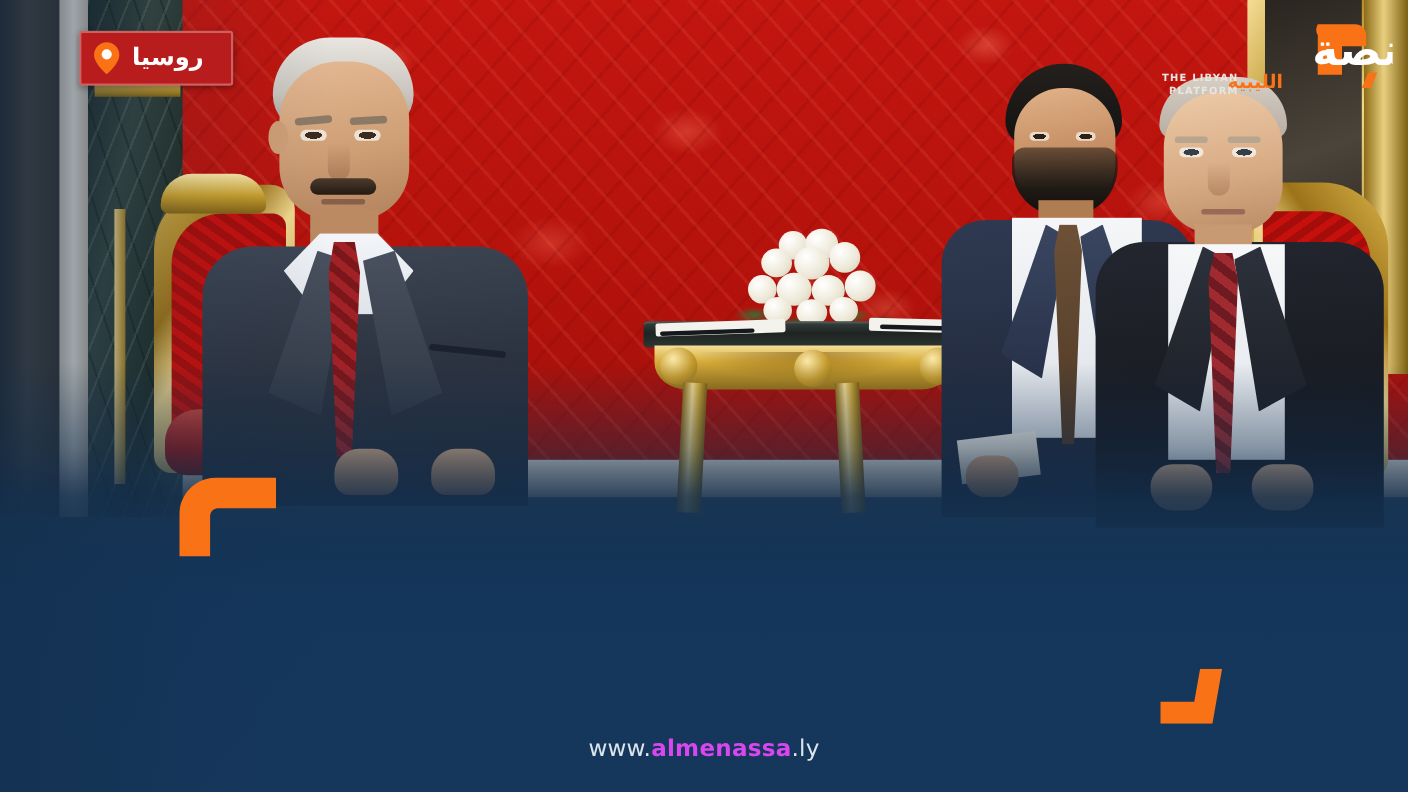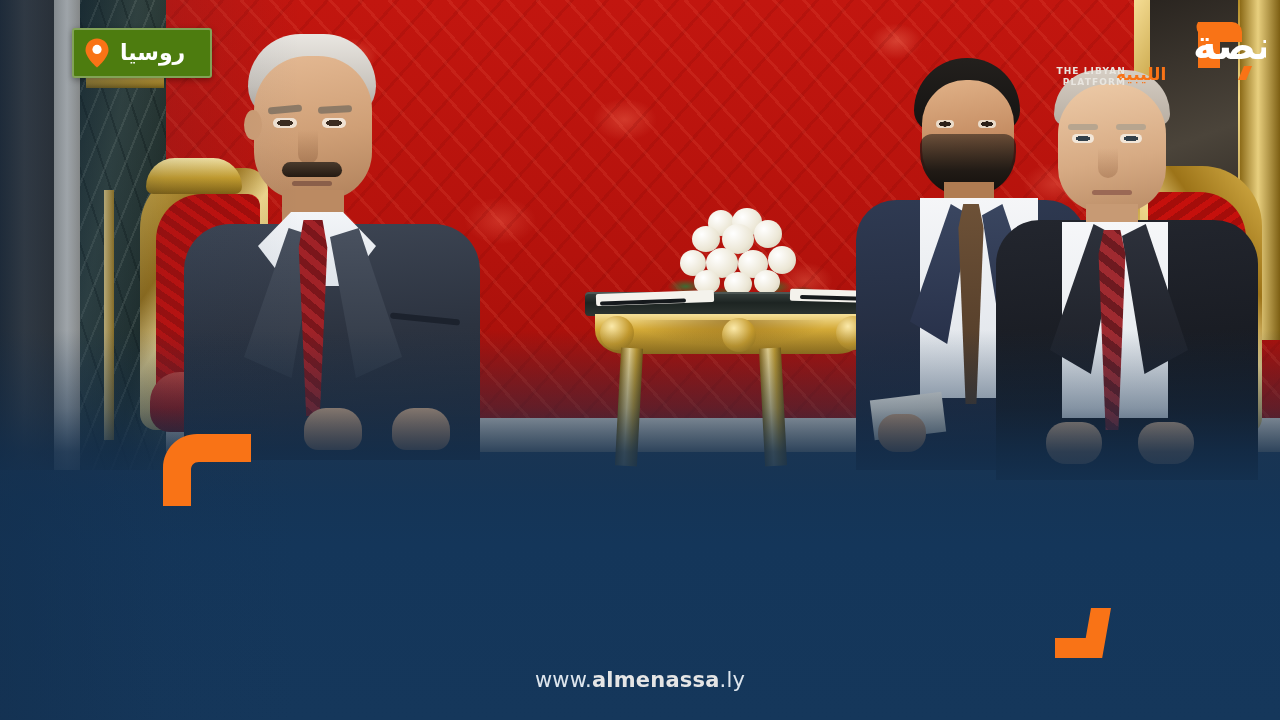--- a/index.html
+++ b/index.html
@@ -384,21 +384,21 @@
     position:absolute; left:0; top:0; width:300px; bottom:0;
     background: linear-gradient(90deg, rgba(19,46,76,.55) 0%, rgba(19,46,76,.10) 55%, rgba(19,46,76,0) 100%);
     pointer-events:none;
   }
 
   
   .loc-badge {
     position: absolute;
     left: 72px; top: 28px;
     width: 140px; height: 50px;
-    background: #4d7c0f;
+    background: #b91c1c;
     border: 2px solid rgba(255,255,255,.30);
     border-radius: 3px;
     display: flex;
     align-items: center;
     justify-content: flex-end;
     gap: 10px;
     padding: 0 14px 0 10px;
     box-sizing: border-box;
     box-shadow: 0 2px 6px rgba(0,0,0,.35);
   }
@@ -458,21 +458,21 @@
     position: absolute;
     left: 0; right: 0;
     top: 668px;
     text-align: center;
     direction: ltr;
     color: #e8edf3;
     font-size: 21px;
     letter-spacing: .2px;
   }
   .site-url .u-www  { font-weight: normal; color: #dde5ed; }
-  .site-url .u-name { font-weight: bold;   color: #e5e5e5; }
+  .site-url .u-name { font-weight: bold;   color: #d946ef; }
   .site-url .u-tld  { font-weight: normal; color: #dde5ed; }
 </style>
 </head>
 <body>
 
 <div id="card">
 
   <div class="photo">
 
     <div class="wall"></div>

